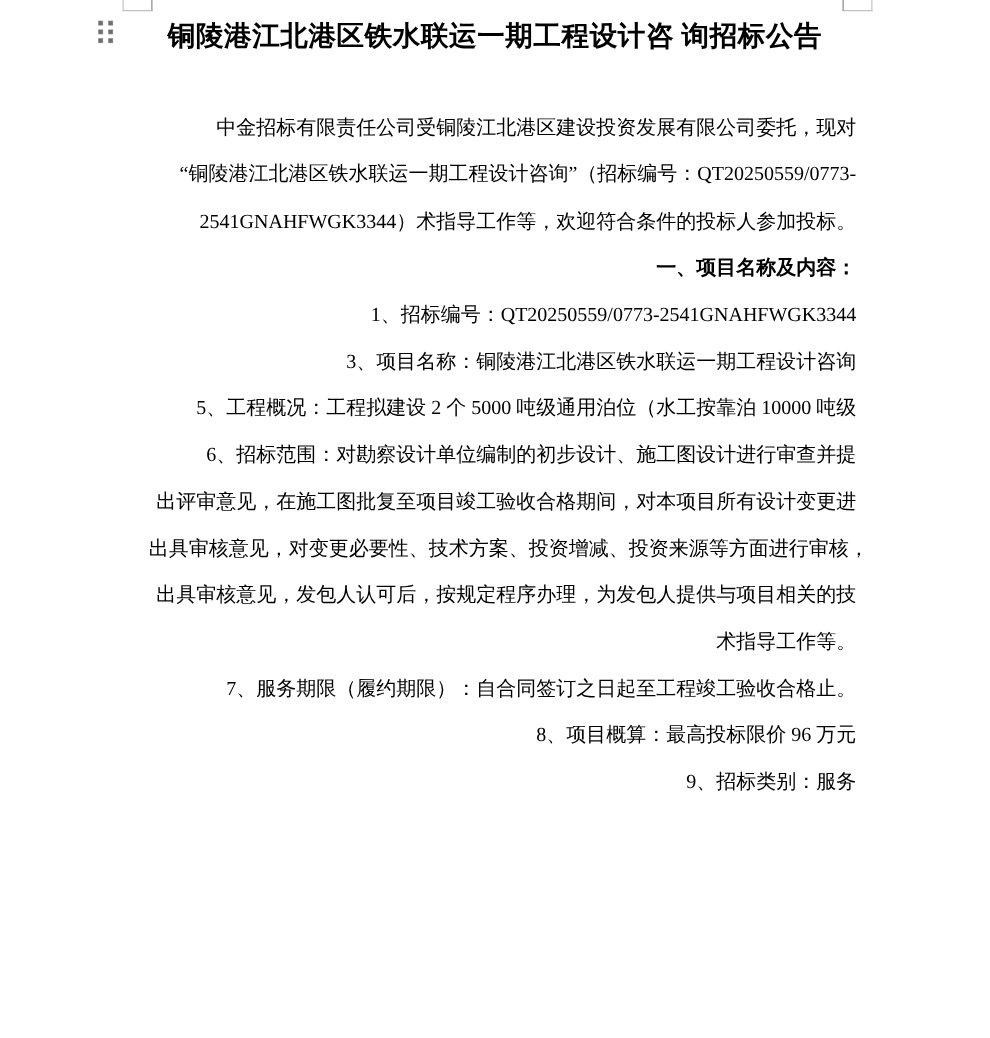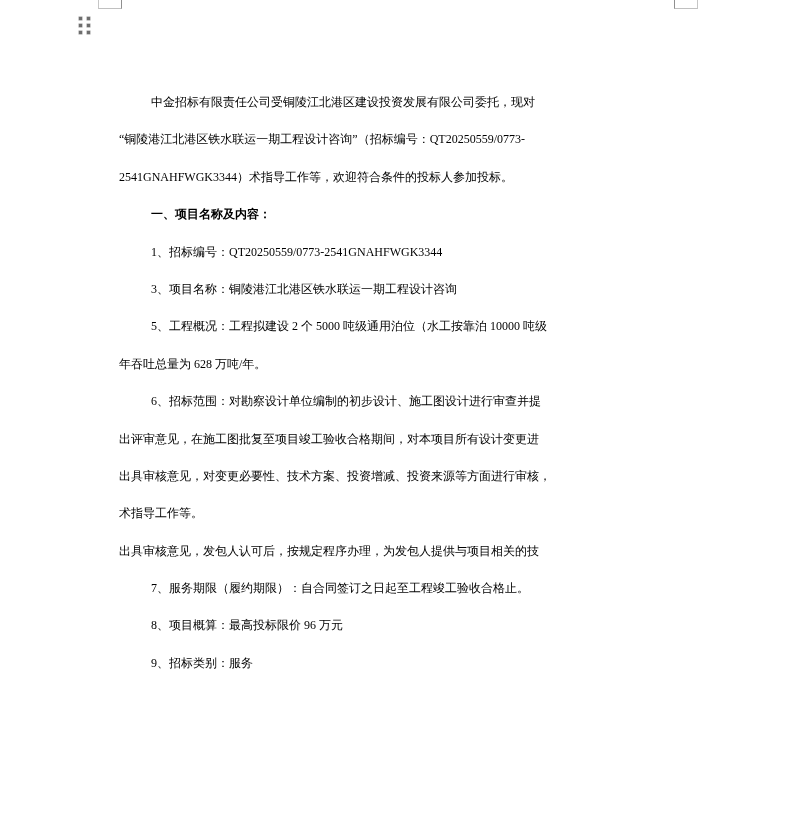--- a/index.html
+++ b/index.html
@@ -29,22 +29,23 @@
   }
   .doc-body {
     position: absolute;
     top: 84px;
     left: 119px;
     width: 566px;
   }
   .doc-line {
     height: 37.4px;
     line-height: 37.4px;
-    font-size: 12px;
+    font-size: 16px;
     white-space: pre;
+    text-align: right;
   }
   .indent { padding-left: 32px; }
   .bold   { font-weight: bold; }
 
   
   .drag-handle {
     position: absolute;
     left: 79px;
     top: 17px;
     display: grid;
@@ -89,33 +90,33 @@
 
   <div class="drag-handle">
     <div class="dot"></div>
     <div class="dot"></div>
     <div class="dot"></div>
     <div class="dot"></div>
     <div class="dot"></div>
     <div class="dot"></div>
   </div>
 
+  <div class="doc-title">铜陵港江北港区铁水联运一期工程设计咨 询招标公告</div>
 
   <div class="doc-body">
     <div class="doc-line indent">中金招标有限责任公司受铜陵江北港区建设投资发展有限公司委托，现对</div>
     <div class="doc-line">“铜陵港江北港区铁水联运一期工程设计咨询”（招标编号：QT20250559/0773-</div>
     <div class="doc-line">2541GNAHFWGK3344）术指导工作等，欢迎符合条件的投标人参加投标。</div>
     <div class="doc-line indent bold">一、项目名称及内容：</div>
     <div class="doc-line indent">1、招标编号：QT20250559/0773-2541GNAHFWGK3344</div>
     <div class="doc-line indent">3、项目名称：铜陵港江北港区铁水联运一期工程设计咨询</div>
     <div class="doc-line indent">5、工程概况：工程拟建设 2 个 5000 吨级通用泊位（水工按靠泊 10000 吨级</div>
-    <div class="doc-line">年吞吐总量为 628 万吨/年。</div>
     <div class="doc-line indent">6、招标范围：对勘察设计单位编制的初步设计、施工图设计进行审查并提</div>
     <div class="doc-line">出评审意见，在施工图批复至项目竣工验收合格期间，对本项目所有设计变更进</div>
     <div class="doc-line">出具审核意见，对变更必要性、技术方案、投资增减、投资来源等方面进行审核，</div>
+    <div class="doc-line">出具审核意见，发包人认可后，按规定程序办理，为发包人提供与项目相关的技</div>
     <div class="doc-line">术指导工作等。</div>
-    <div class="doc-line">出具审核意见，发包人认可后，按规定程序办理，为发包人提供与项目相关的技</div>
     <div class="doc-line indent">7、服务期限（履约期限）：自合同签订之日起至工程竣工验收合格止。</div>
     <div class="doc-line indent">8、项目概算：最高投标限价 96 万元</div>
     <div class="doc-line indent">9、招标类别：服务</div>
   </div>
 
 </div>
 
 </body></html>

